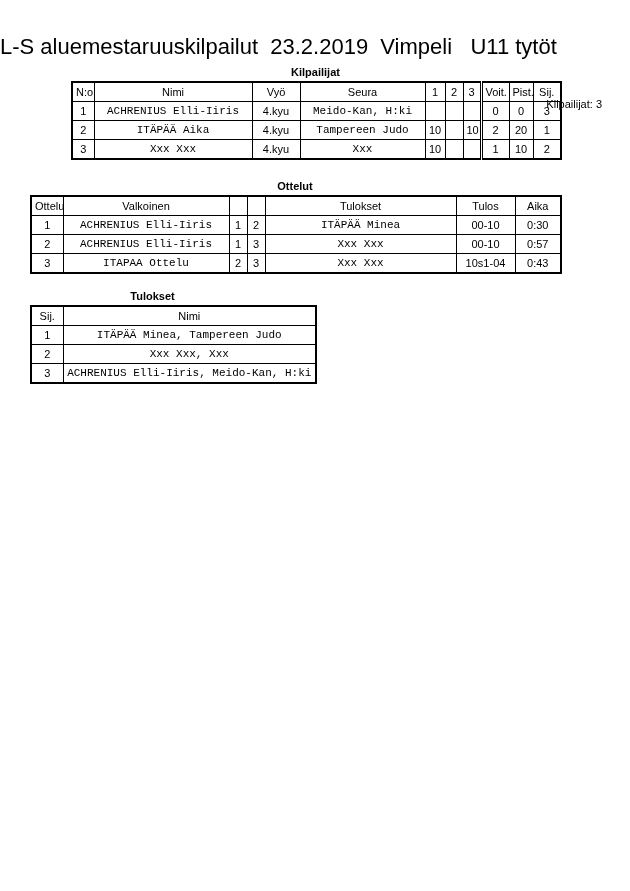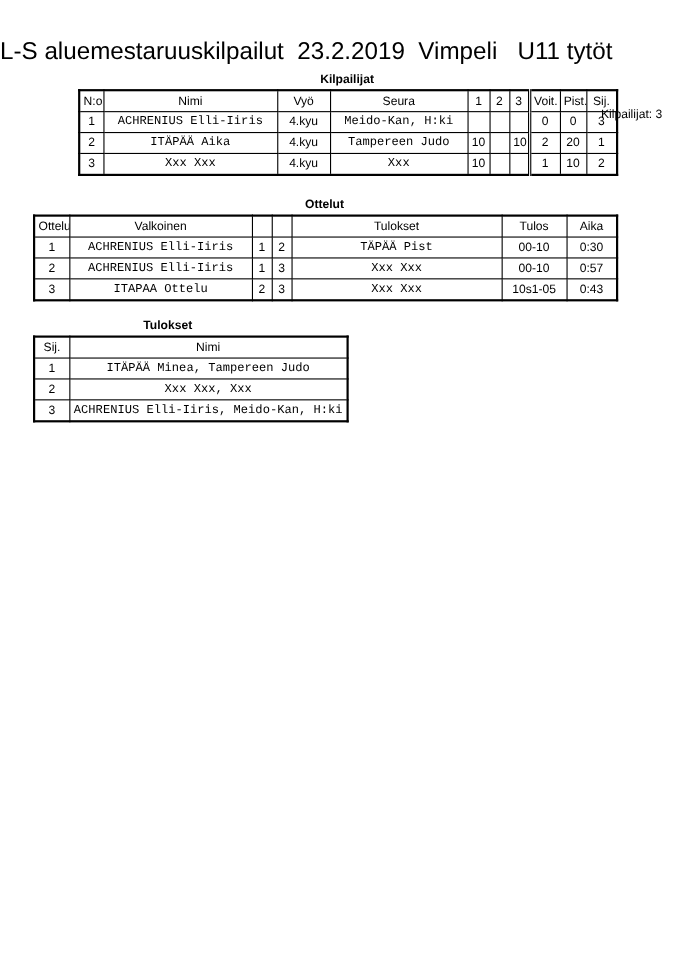--- a/index.html
+++ b/index.html
@@ -154,40 +154,40 @@
           <th>Tulos</th>
           <th>Aika</th>
         </tr>
       </thead>
       <tbody>
         <tr>
           <td>1</td>
           <td class="left">ACHRENIUS Elli-Iiris</td>
           <td>1</td>
           <td>2</td>
-          <td class="left">TÄPÄÄ Pist</td>
+          <td class="left">ITÄPÄÄ Minea</td>
           <td>00-10</td>
           <td>0:30</td>
         </tr>
         <tr>
           <td>2</td>
           <td class="left">ACHRENIUS Elli-Iiris</td>
           <td>1</td>
           <td>3</td>
           <td class="left">Xxx Xxx</td>
           <td>00-10</td>
           <td>0:57</td>
         </tr>
         <tr>
           <td>3</td>
           <td class="left">ITAPAA Ottelu</td>
           <td>2</td>
           <td>3</td>
           <td class="left">Xxx Xxx</td>
-          <td>10s1-05</td>
+          <td>10s1-04</td>
           <td>0:43</td>
         </tr>
       </tbody>
     </table>
   </div>
 
   <div class="section sec3">
     <div class="section-title">Tulokset</div>
     <table>
       <colgroup>

